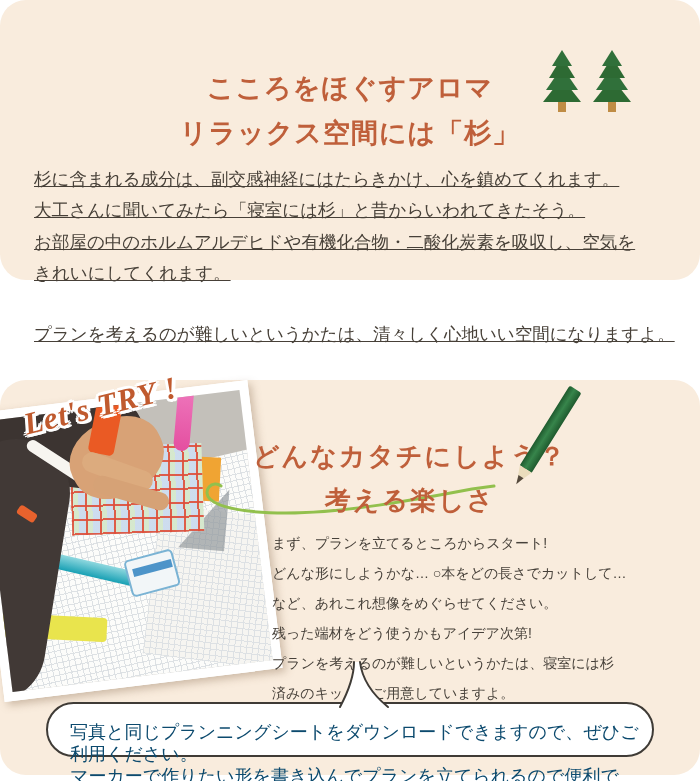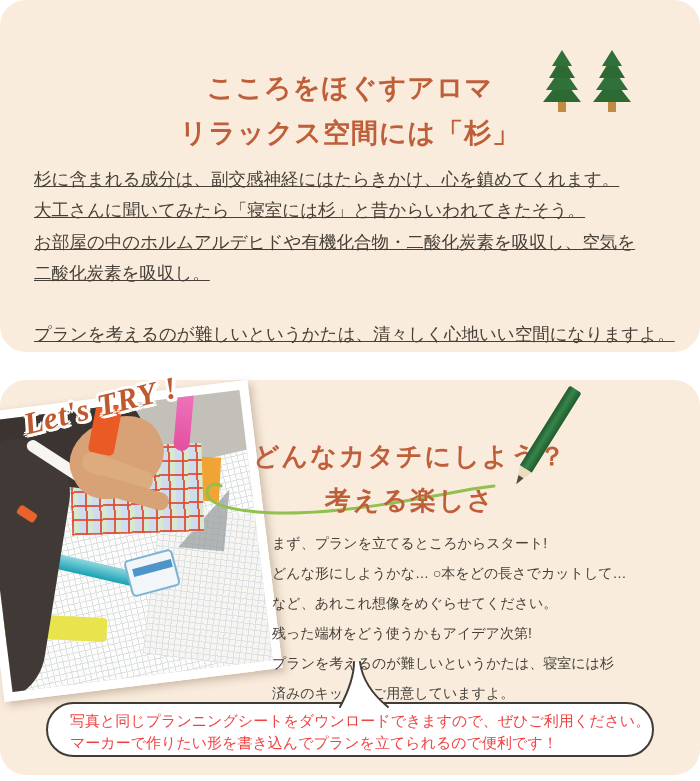--- a/index.html
+++ b/index.html
@@ -1,19 +1,19 @@
 <!DOCTYPE html>
 <html lang="ja"><head>
 <meta charset="utf-8">
 <style>
   html,body{margin:0;padding:0;background:#fff;}
   .page{position:relative;width:700px;height:781px;background:#fff;overflow:hidden;
         font-family:"Liberation Sans","DejaVu Sans",sans-serif;}
   .panel{position:absolute;left:0;width:700px;background:#f9ecdd;border-radius:26px;}
-  .panel-top{top:0;height:352px;}
+  .panel-top{top:0;height:280px;}
   .panel-bottom{top:380px;height:395px;}
 
   
   .s1-title{position:absolute;top:44px;left:0;width:700px;text-align:center;
             color:#bf5f3a;font-size:27px;font-weight:bold;letter-spacing:1px;line-height:45px;}
   .trees{position:absolute;top:50px;left:543px;display:flex;gap:12px;}
   .s1-body{position:absolute;left:34px;width:650px;color:#474038;font-size:17.5px;line-height:31px;text-decoration:underline;}
   .s1-p1{top:146px;} .s1-p2{top:209px;} .s1-p3{top:301px;}
 
   
@@ -22,21 +22,21 @@
             font-style:italic;font-weight:900;font-size:31px;letter-spacing:1px;
             color:#c05a2e;transform:rotate(-14deg);
             text-shadow:-2px -2px 0 #fff,2px -2px 0 #fff,-2px 2px 0 #fff,2px 2px 0 #fff,
                         3px 0 0 #fff,-3px 0 0 #fff,0 3px 0 #fff,0 -3px 0 #fff,3px 3px 0 #fff;}
   .s2-title{position:absolute;top:412px;left:130px;width:560px;text-align:center;
             color:#bf5f3a;font-size:26px;font-weight:bold;letter-spacing:2px;line-height:44px;z-index:3;}
   .s2-body{position:absolute;top:514px;left:272px;width:420px;color:#47413a;
            font-size:14px;line-height:30px;z-index:3;}
   .bubble{position:absolute;top:702px;left:46px;width:608px;height:55px;background:#fff;
           border:2px solid #3f3b36;border-radius:30px;z-index:4;box-sizing:border-box;
-          padding:6px 0 0 22px;color:#ef4444;font-size:15px;line-height:22px;}
+          padding:17px 0 0 22px;color:#0c4a6e;font-size:18px;line-height:22px;}
   .tail{position:absolute;top:660px;left:338px;z-index:5;}
   .squiggle{position:absolute;top:470px;left:185px;z-index:2;}
 
   
   .pencil{position:absolute;top:371px;left:505px;width:14px;height:120px;
           transform:rotate(32deg);transform-origin:50% 100%;z-index:3;}
   .pencil-body{position:absolute;top:0;left:0;width:14px;height:94px;
                background:linear-gradient(90deg,#1f5a2e 0%,#37854b 45%,#1f5a2e 100%);
                border-radius:2px 2px 0 0;}
   .pencil-wood{position:absolute;top:94px;left:0;width:0;height:0;
@@ -109,21 +109,21 @@
         <polygon points="19,0 29,16 9,16" fill="#30703a"></polygon>
       </svg>
     </div>
 
     <p class="s1-body s1-p1">
       <span style="display:block">杉に含まれる成分は、副交感神経にはたらきかけ、心を鎮めてくれます。</span>
       <span style="display:block">大工さんに聞いてみたら「寝室には杉」と昔からいわれてきたそう。</span>
     </p>
     <p class="s1-body s1-p2">
       <span style="display:block">お部屋の中のホルムアルデヒドや有機化合物・二酸化炭素を吸収し、空気を</span>
-      <span style="display:block">二酸化炭素を吸収し。</span>
+      <span style="display:block">きれいにしてくれます。</span>
     </p>
     <p class="s1-body s1-p3">
       <span style="display:block">プランを考えるのが難しいというかたは、清々しく心地いい空間になりますよ。</span>
     </p>
   </section>
 
   <section class="panel panel-bottom"></section>
 
   <div class="photo">
     <div class="scene">

